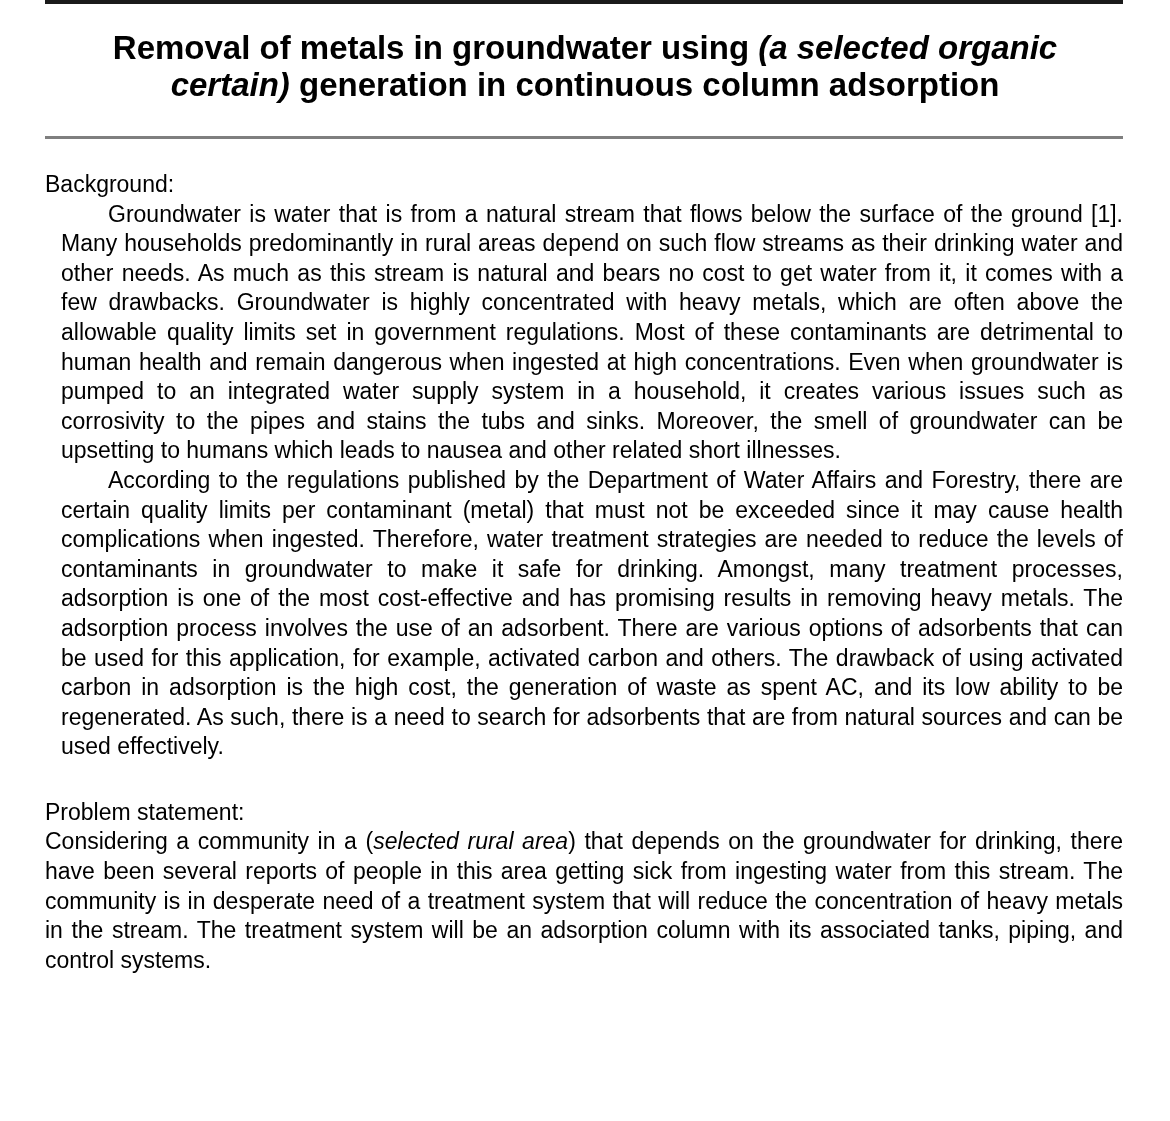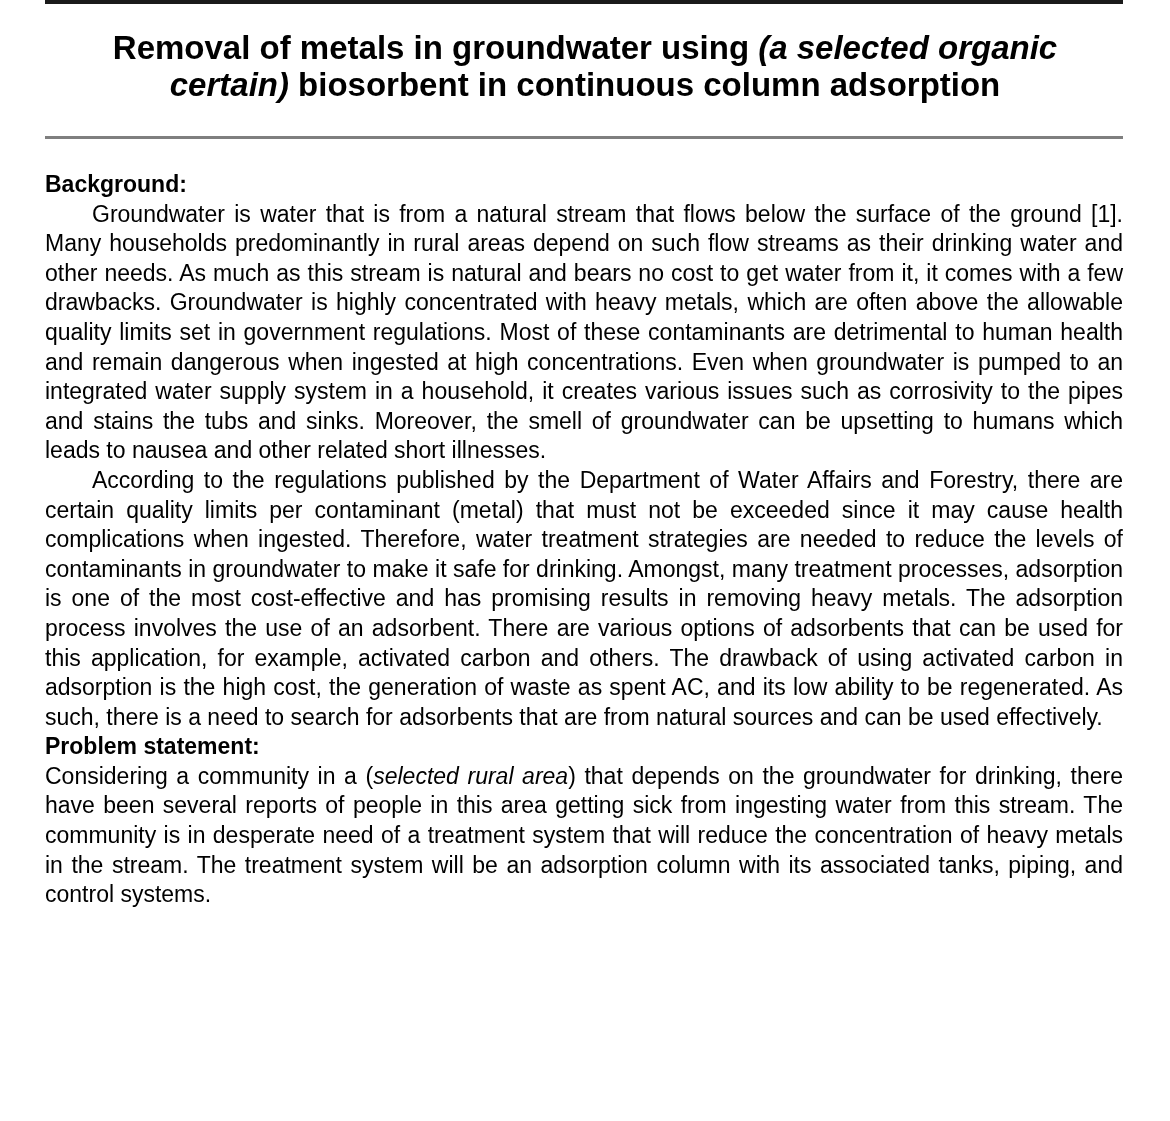--- a/index.html
+++ b/index.html
@@ -38,42 +38,42 @@
     border: none;
   }
   .content {
     margin: 31px 47px 0 45px;
     font-size: 23px;
     line-height: 29.6px;
   }
   .sect-heading {
     font-size: 23px;
     line-height: 29.6px;
-    font-weight: 700;
+    font-weight: 400;
     text-align: left;
   }
   .body-par {
     text-align: justify;
     text-justify: inter-word;
   }
-  .first-indent { text-indent: 47px; }
-  .sect-problem { }
+  .first-indent { text-indent: 47px; margin-left: 16px; }
+  .sect-problem { margin-top: 36px; }
   .sect-aim { margin-top: 26px; }
   .inline-label { font-weight: 700; }
 </style>
 </head>
 <body>
 
 <div class="page">
 
   <div class="top-bar"></div>
 
   <h1 class="doc-title">
     <span class="title-line"><span>Removal of metals in groundwater using </span><span class="it">(a selected organic</span></span>
-    <span class="title-line"><span class="it">certain)</span><span> biosorbent in continuous column adsorption</span></span>
+    <span class="title-line"><span class="it">certain)</span><span> generation in continuous column adsorption</span></span>
   </h1>
 
   <hr class="divider">
 
   <div class="content">
 
     <section>
       <h2 class="sect-heading">Background:</h2>
       <p class="body-par first-indent">Groundwater is water that is from a natural stream that flows below the surface of the ground [1]. Many households predominantly in rural areas depend on such flow streams as their drinking water and other needs. As much as this stream is natural and bears no cost to get water from it, it comes with a few drawbacks. Groundwater is highly concentrated with heavy metals, which are often above the allowable quality limits set in government regulations. Most of these contaminants are detrimental to human health and remain dangerous when ingested at high concentrations. Even when groundwater is pumped to an integrated water supply system in a household, it creates various issues such as corrosivity to the pipes and stains the tubs and sinks. Moreover, the smell of groundwater can be upsetting to humans which leads to nausea and other related short illnesses.</p>
       <p class="body-par first-indent">According to the regulations published by the Department of Water Affairs and Forestry, there are certain quality limits per contaminant (metal) that must not be exceeded since it may cause health complications when ingested. Therefore, water treatment strategies are needed to reduce the levels of contaminants in groundwater to make it safe for drinking. Amongst, many treatment processes, adsorption is one of the most cost-effective and has promising results in removing heavy metals. The adsorption process involves the use of an adsorbent. There are various options of adsorbents that can be used for this application, for example, activated carbon and others. The drawback of using activated carbon in adsorption is the high cost, the generation of waste as spent AC, and its low ability to be regenerated. As such, there is a need to search for adsorbents that are from natural sources and can be used effectively.</p>

